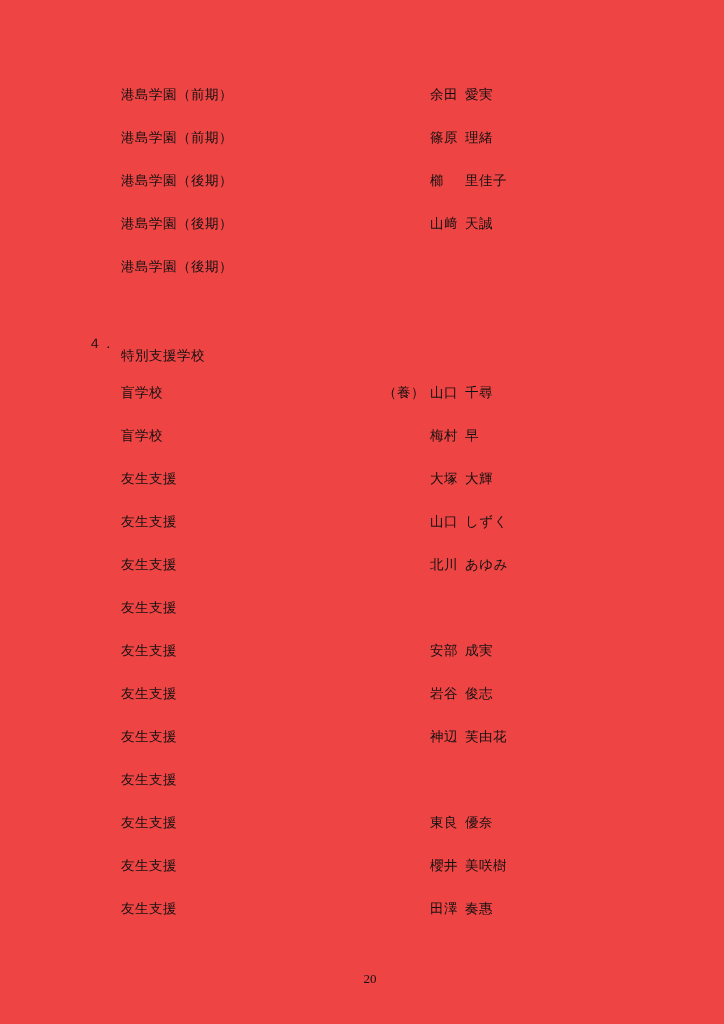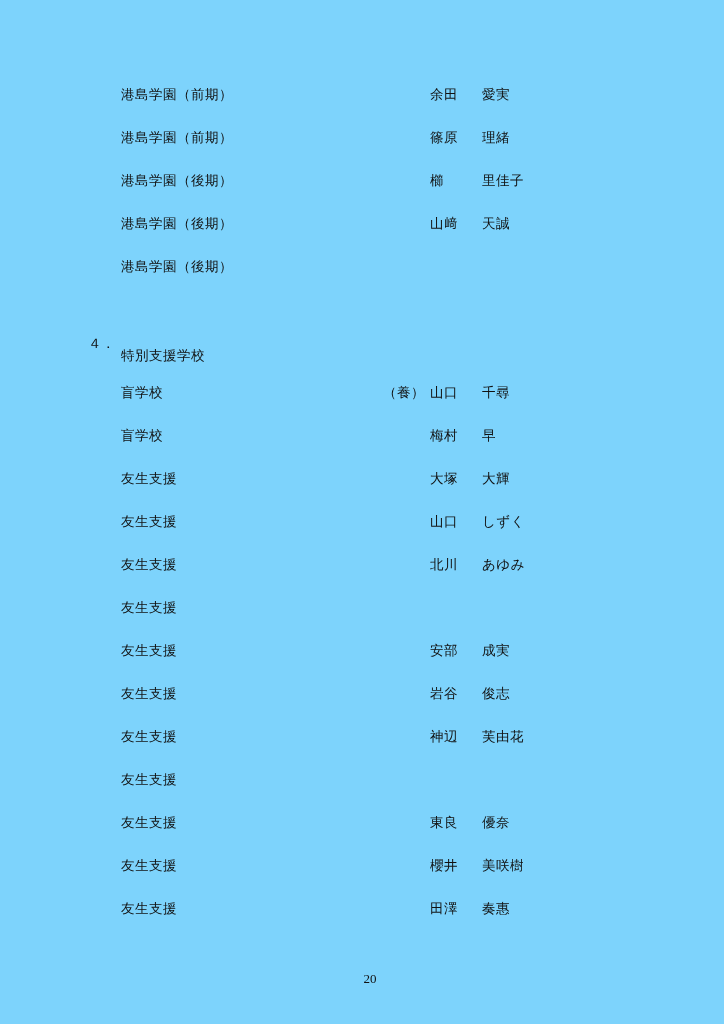--- a/index.html
+++ b/index.html
@@ -13,21 +13,21 @@
     font-family: "Liberation Serif", "DejaVu Serif", serif;
     color: #111111;
     position: relative;
     overflow: hidden;
   }
   .page {
     position: relative;
     width: 724px;
     height: 1024px;
     box-sizing: border-box;
-    background: #7dd3fc;
+    background: #ef4444;
   }
   .content {
     position: absolute;
     left: 0;
     top: 0;
     width: 724px;
   }
   
   .row {
     position: relative;
@@ -55,21 +55,21 @@
     left: 430px;
     top: 0;
     letter-spacing: 0.5px;
   }
   .name .surname {
     display: inline-block;
     min-width: 34px;
   }
   .name .given {
     display: inline-block;
-    margin-left: 18px;
+    margin-left: 1px;
   }
   .section-heading {
     position: relative;
     font-size: 13.5px;
     line-height: 20px;
     height: 20px;
     white-space: nowrap;
   }
   .section-heading .num {
     position: absolute;

